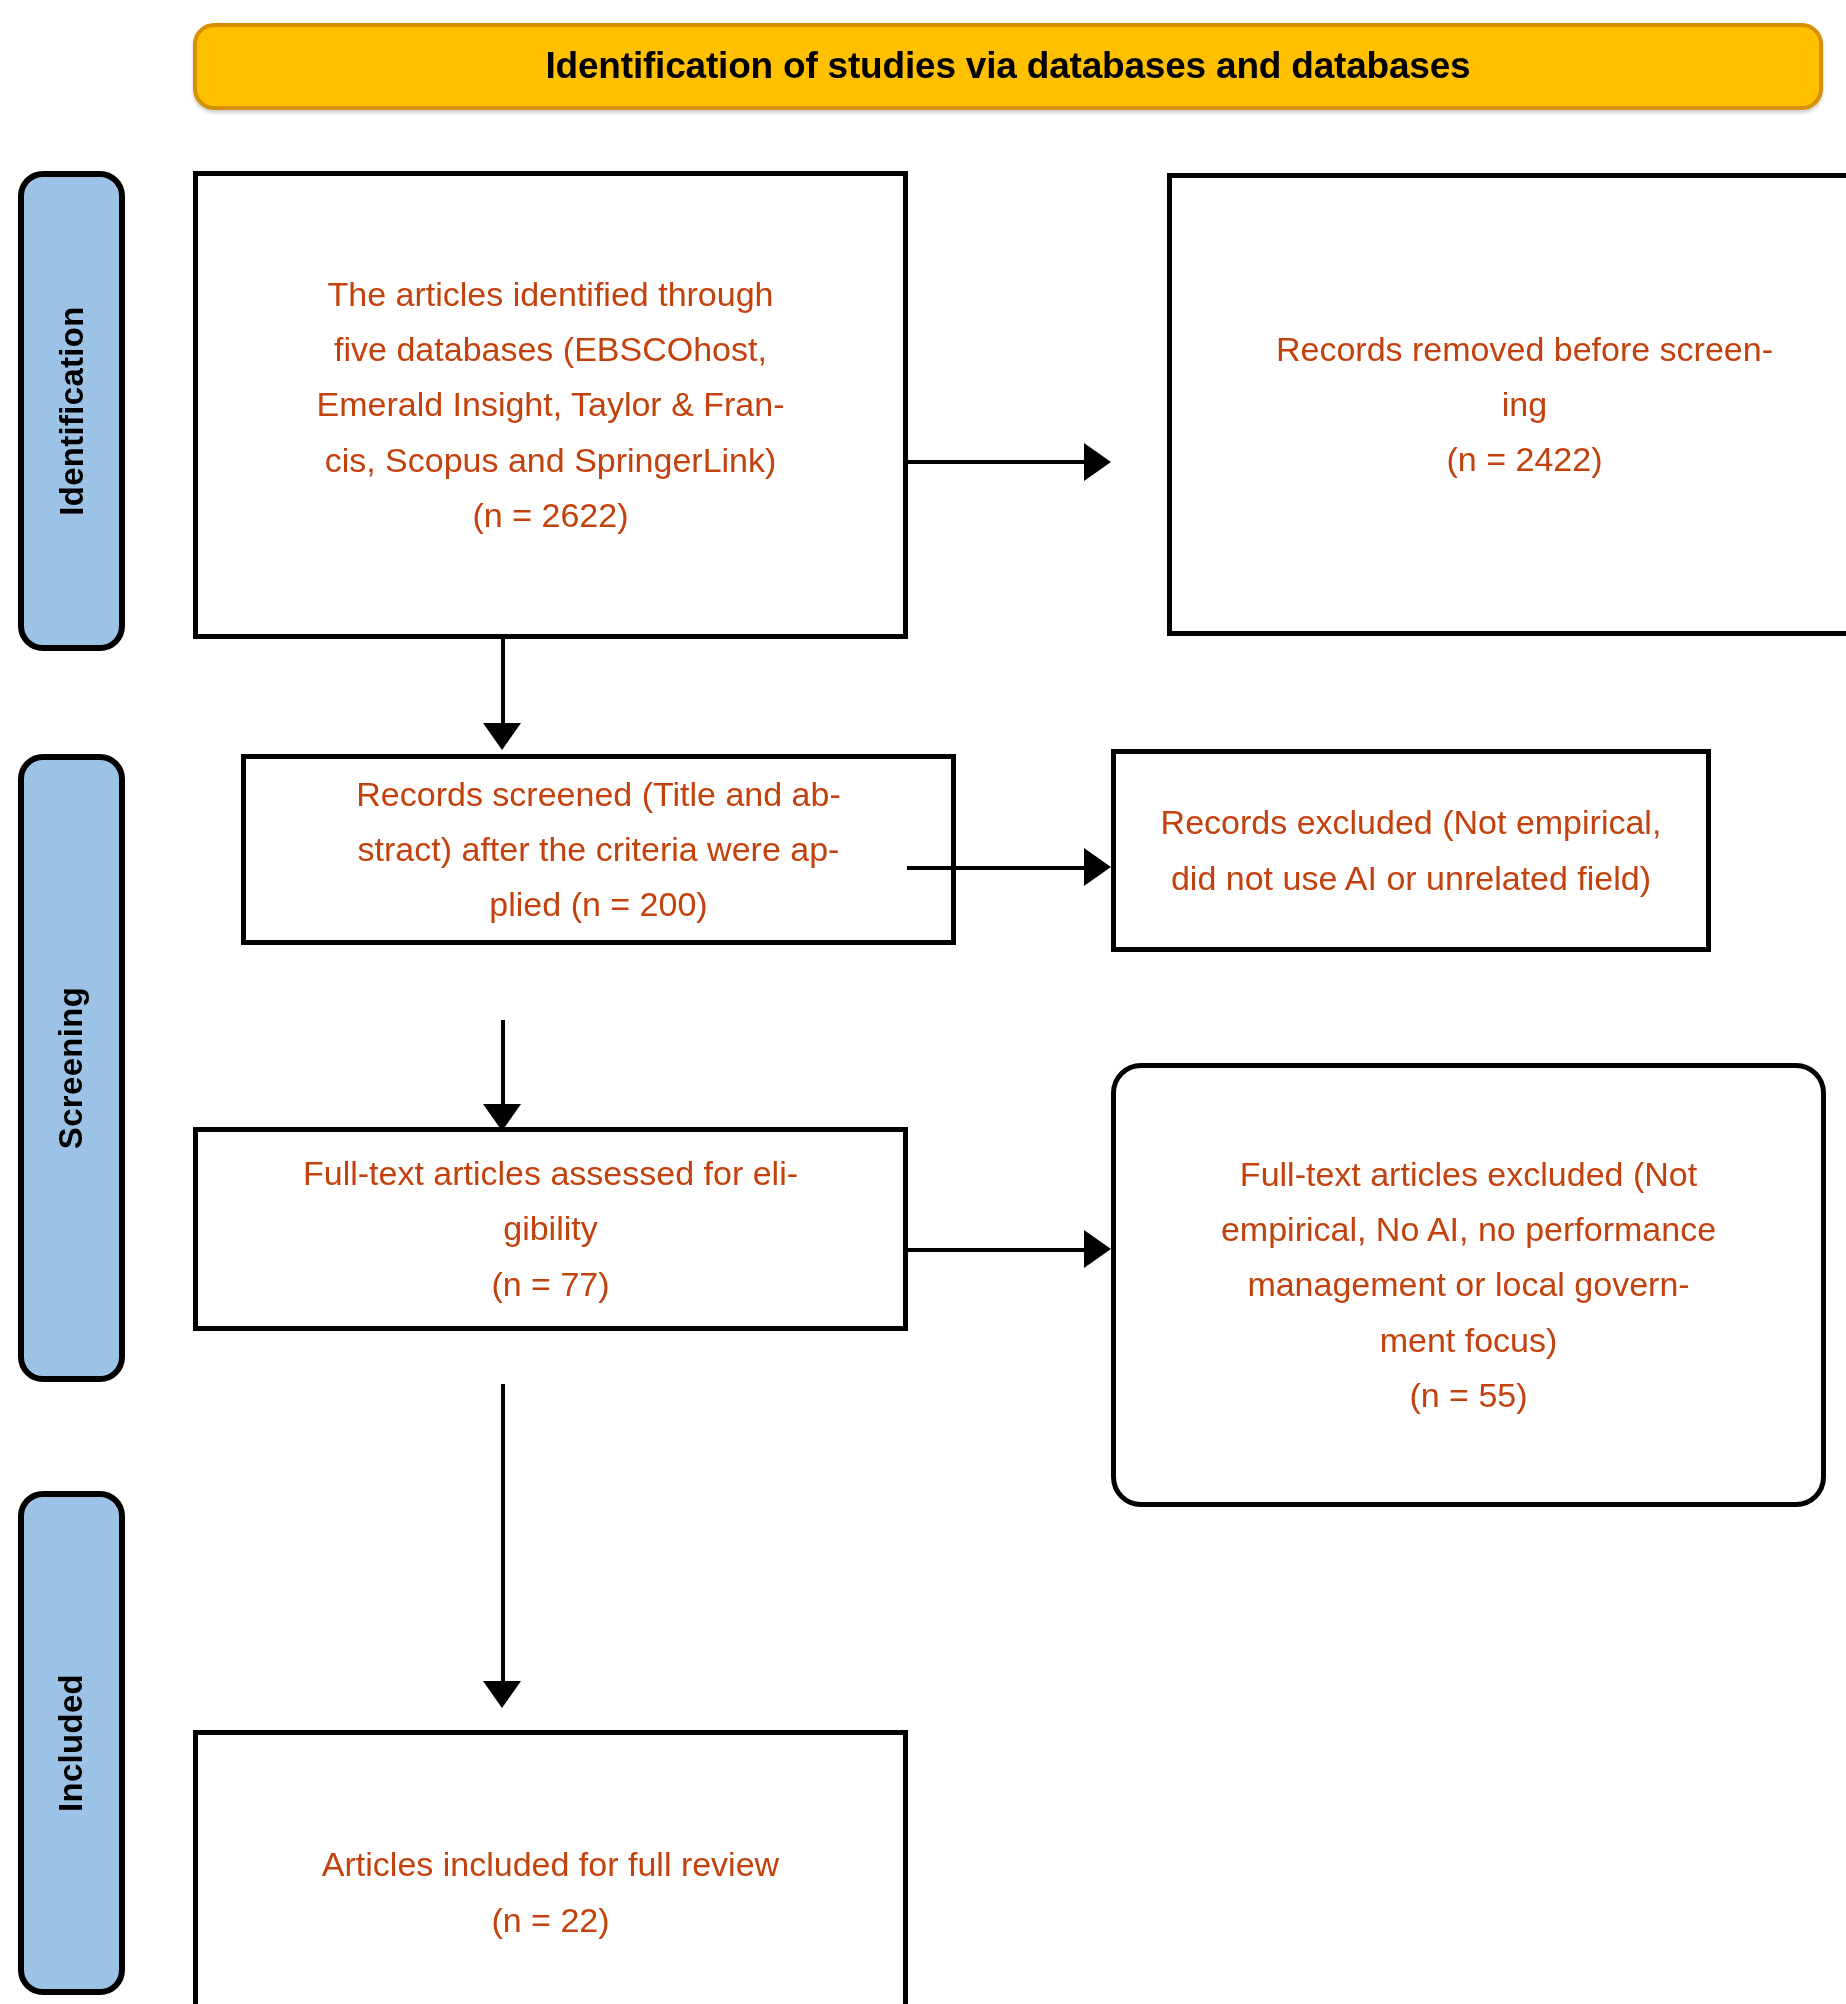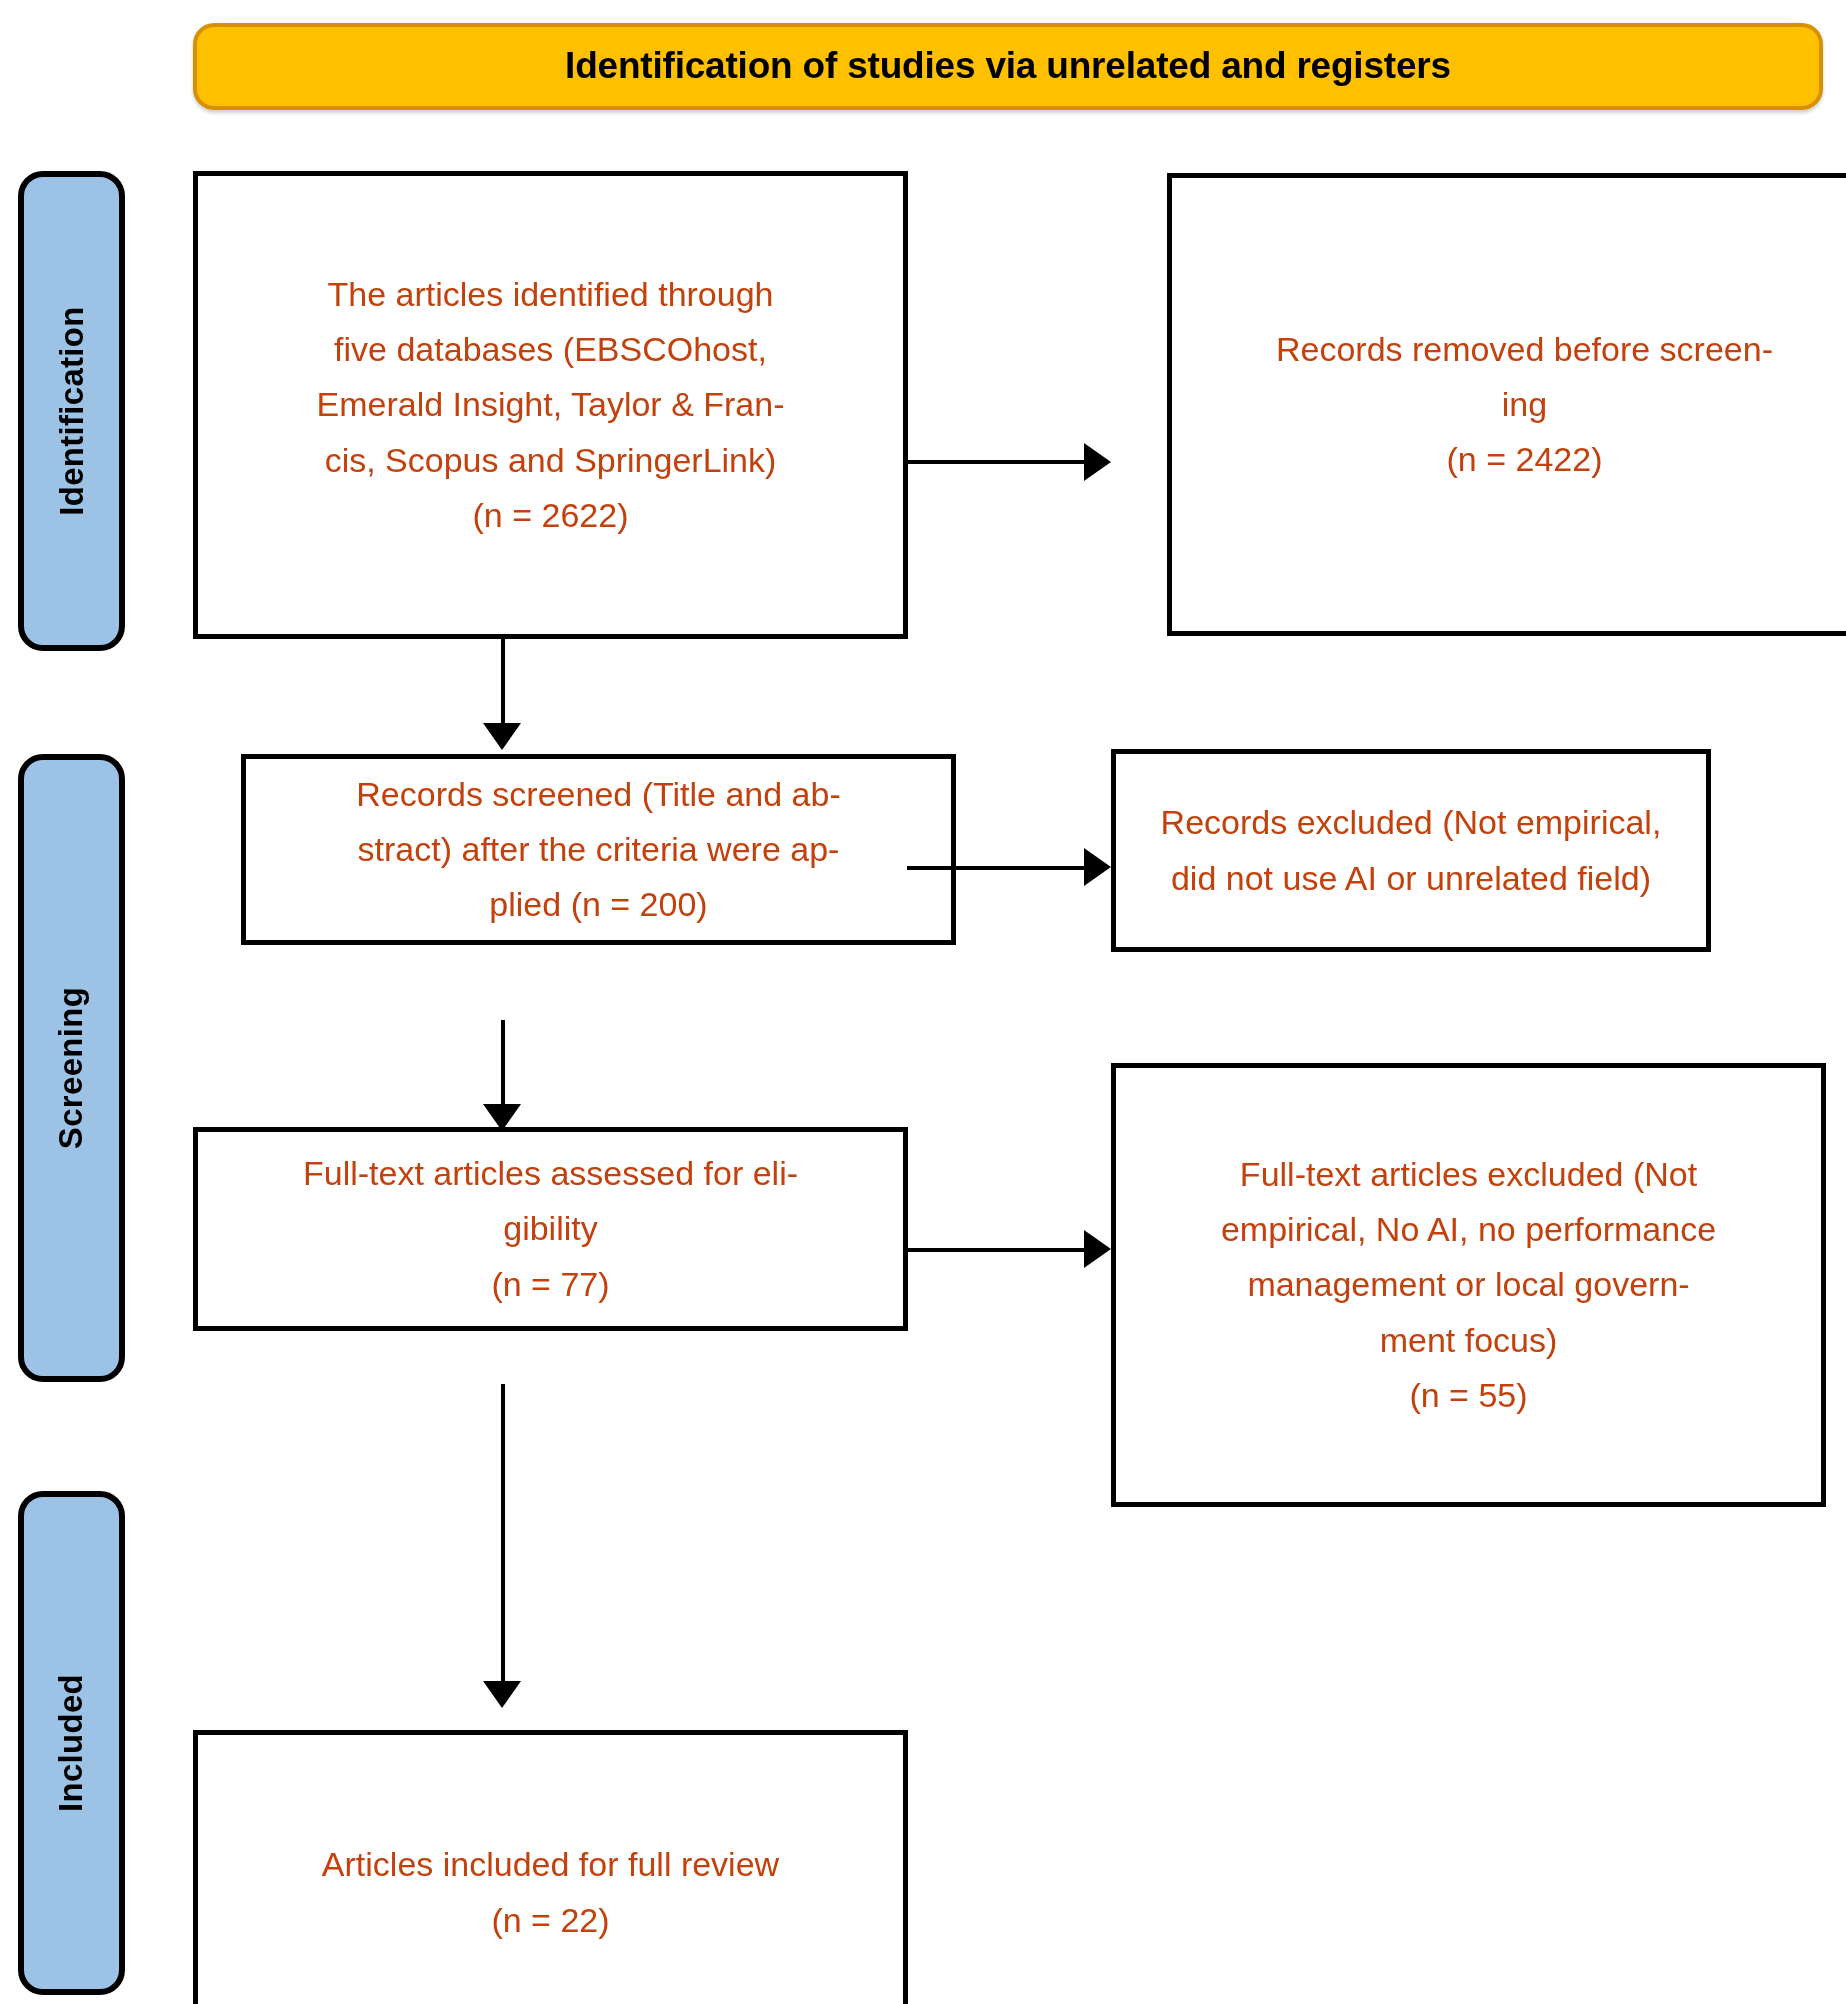--- a/index.html
+++ b/index.html
@@ -107,21 +107,21 @@
     border-bottom: 19.6px solid transparent;
     border-left: 27px solid #000000;
   }
 </style>
 </head>
 <body>
 
 <div id="canvas">
 
   <div class="header-bar">
-    <div class="header-title">Identification of studies via unrelated and registers</div>
+    <div class="header-title">Identification of studies via databases and databases</div>
   </div>
 
   <div class="stage-label" style="left:18px; top:171px; width:107px; height:480px;">
     <span class="stage-text">Identification</span>
   </div>
 
   <div class="stage-label" style="left:18px; top:754px; width:107px; height:628px;">
     <span class="stage-text">Screening</span>
   </div>
 
@@ -154,21 +154,21 @@
   <div class="arrow-h" style="left:907px; top:866px; width:178px;"></div>
   <div class="arrow-h-head" style="left:1084px; top:848px;"></div>
 
   <div class="arrow-v" style="left:501px; top:1020px; height:89px;"></div>
   <div class="arrow-v-head" style="left:483px; top:1104px;"></div>
 
   <div class="flow-box" style="left:193px; top:1127px; width:715px; height:204px;">
     <div class="box-text">Full-text articles assessed for eli-<br>gibility<br>(n = 77)</div>
   </div>
 
-  <div class="flow-box" style="left:1111px; top:1063px; width:715px; height:444px;">
+  <div class="flow-box" style="left:1111px; top:1063px; width:715px; height:444px;border-radius:30px;">
     <div class="box-text">Full-text articles excluded (Not<br>empirical, No AI, no performance<br>management or local govern-<br>ment focus)<br>(n = 55)</div>
   </div>
 
   <div class="arrow-h" style="left:907px; top:1248px; width:178px;"></div>
   <div class="arrow-h-head" style="left:1084px; top:1230px;"></div>
 
   <div class="arrow-v" style="left:501px; top:1384px; height:302px;"></div>
   <div class="arrow-v-head" style="left:483px; top:1681px;"></div>
 
   <div class="flow-box" style="left:193px; top:1708px; width:715px; height:325px;margin-top:22px;">

